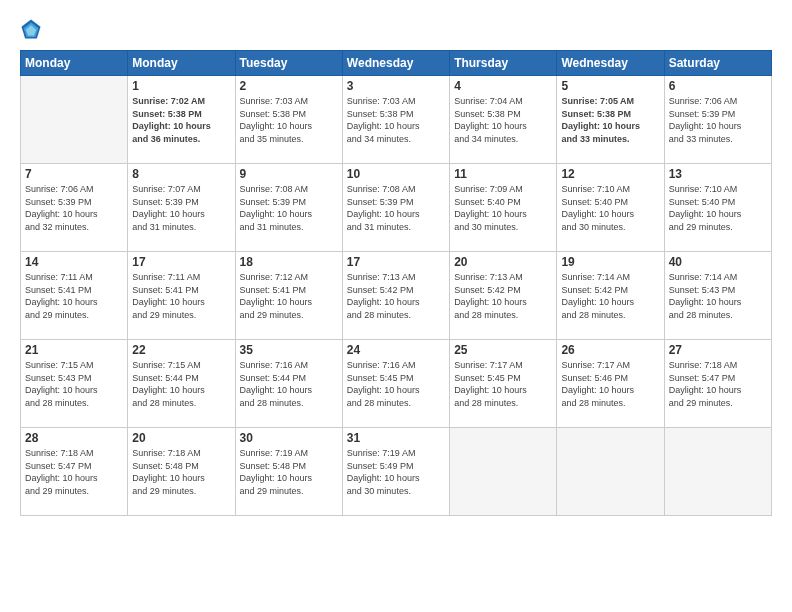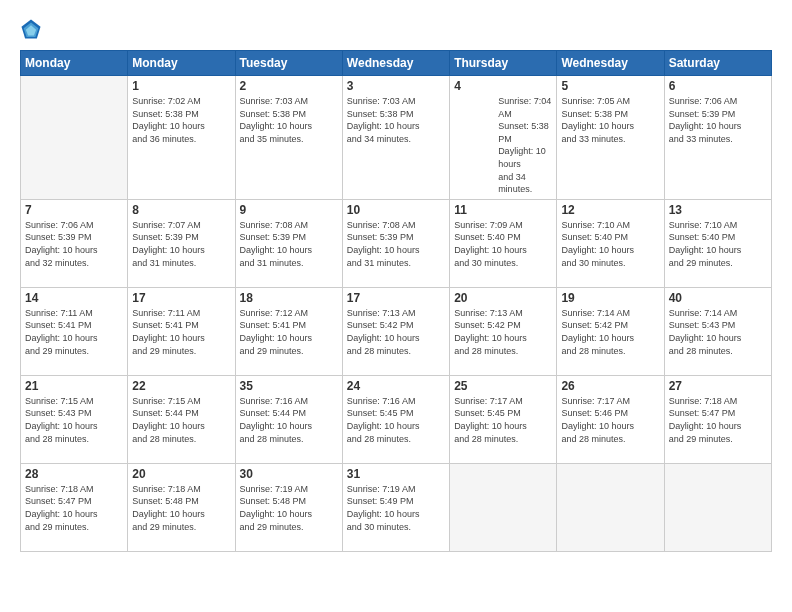--- a/index.html
+++ b/index.html
@@ -132,49 +132,49 @@
           <th>Thursday</th>
           <th>Wednesday</th>
           <th>Saturday</th>
         </tr>
     </thead>
     <tbody id="calendar-body">
     <tr>
           <td class="empty"></td>
           <td>
             <span class="day-num">1</span>
-            <div class="day-info" style="white-space: pre-line;">Sunrise: 7:02 AM
+            <div class="day-info" style="white-space: pre-line; font-weight: bold;">Sunrise: 7:02 AM
 Sunset: 5:38 PM
 Daylight: 10 hours
 and 36 minutes.</div>
           </td>
           <td>
             <span class="day-num">2</span>
             <div class="day-info" style="white-space: pre-line;">Sunrise: 7:03 AM
 Sunset: 5:38 PM
 Daylight: 10 hours
 and 35 minutes.</div>
           </td>
           <td>
             <span class="day-num">3</span>
             <div class="day-info" style="white-space: pre-line;">Sunrise: 7:03 AM
 Sunset: 5:38 PM
 Daylight: 10 hours
 and 34 minutes.</div>
           </td>
           <td>
             <span class="day-num">4</span>
-            <div class="day-info" style="white-space: pre-line; margin-left: 44px;">Sunrise: 7:04 AM
+            <div class="day-info" style="white-space: pre-line;">Sunrise: 7:04 AM
 Sunset: 5:38 PM
 Daylight: 10 hours
 and 34 minutes.</div>
           </td>
           <td>
             <span class="day-num">5</span>
-            <div class="day-info" style="white-space: pre-line;">Sunrise: 7:05 AM
+            <div class="day-info" style="white-space: pre-line; font-weight: bold;">Sunrise: 7:05 AM
 Sunset: 5:38 PM
 Daylight: 10 hours
 and 33 minutes.</div>
           </td>
           <td>
             <span class="day-num">6</span>
             <div class="day-info" style="white-space: pre-line;">Sunrise: 7:06 AM
 Sunset: 5:39 PM
 Daylight: 10 hours
 and 33 minutes.</div>

